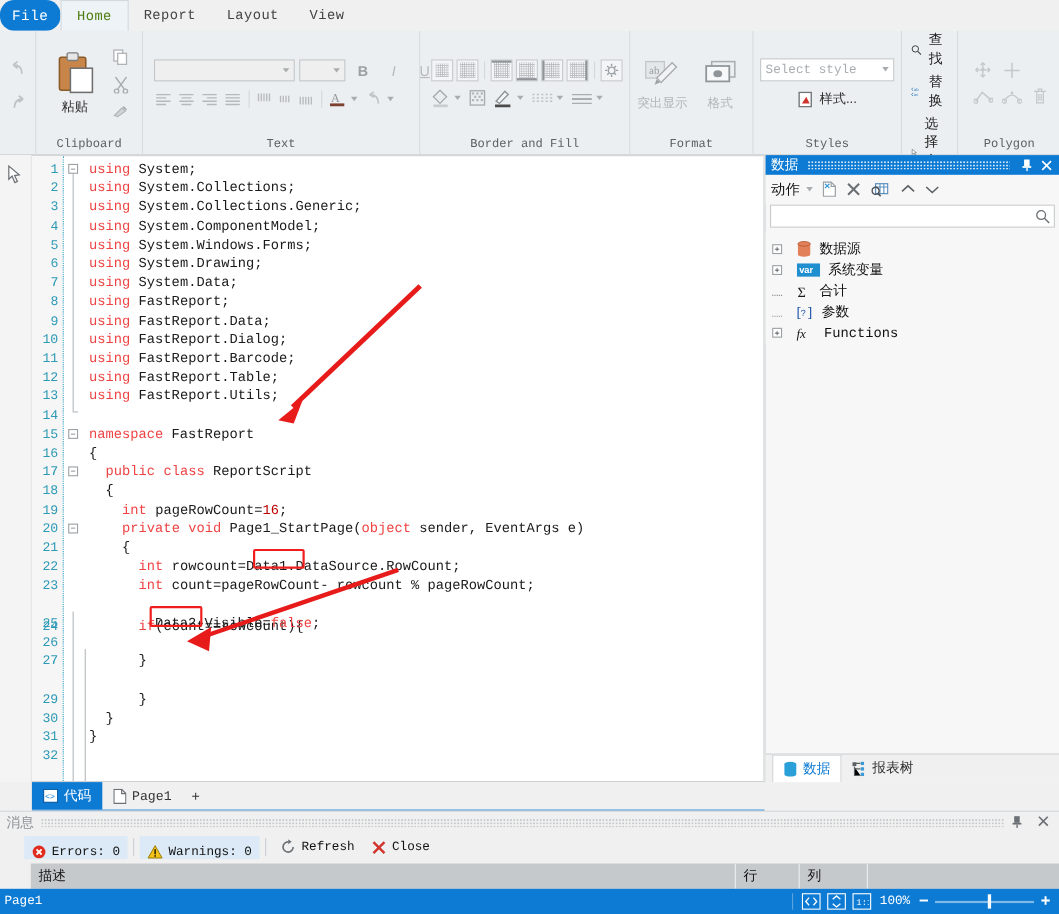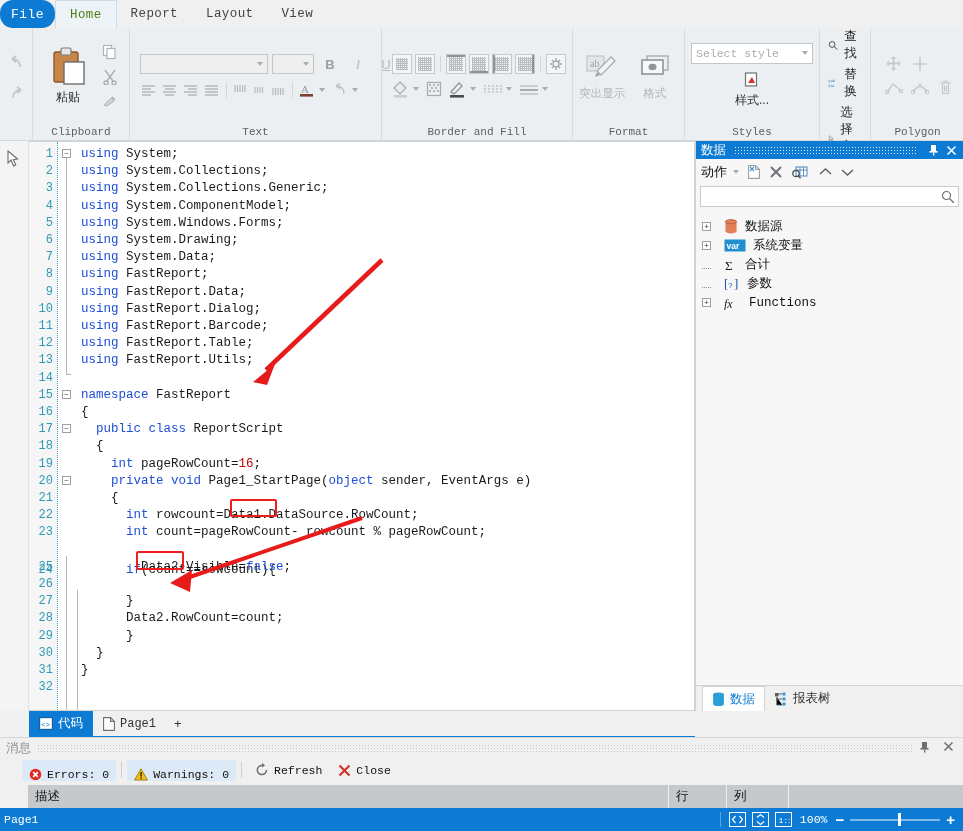--- a/index.html
+++ b/index.html
@@ -90,21 +90,21 @@
 
   
   .fmt-col { width:52px; display:flex; flex-direction:column; align-items:center; gap:2px; }
   .fmt-lbl { font-size:11.5px; color:#b2b6b9; }
 
   
   .sty-rows { display:flex;flex-direction:column;gap:8px;align-items:center;padding:0 6px; }
   .sel-style { width:122px;height:21px;background:#fff;border:1px solid #c4c7c9;
     display:flex;align-items:center;padding:0 4px;justify-content:space-between;
     font-family:"Liberation Mono",monospace;font-size:11.5px;color:#a8adb1; }
-  .sty-btn { display:flex;align-items:center;gap:5px;font-size:12px;color:#333;flex-direction:column; }
+  .sty-btn { display:flex;align-items:center;gap:5px;font-size:12px;color:#333; }
 
   
   .ed-col { display:flex;flex-direction:column;gap:4px;padding:0 8px;justify-content:center; }
   .ed-item { display:flex;align-items:center;gap:6px;font-size:12.5px;color:#222; }
 
   
   .poly-grid { display:grid;grid-template-columns:repeat(3,26px);
     grid-auto-rows:24px;align-items:center;justify-items:center;padding-left:4px; }
 
   
@@ -127,21 +127,21 @@
     position:absolute; left:0; top:0; width:100%; height:100%;
     font-family:"Liberation Mono","DejaVu Sans Mono",monospace;
     font-size:12.5px; line-height:17.2px;
   }
   .cline { position:relative; height:17.2px; white-space:pre; }
   .lnum {
     position:absolute; left:0; width:24px; text-align:right;
     color:#2e9ab5; font-size:12px;
   }
   .ctext { position:absolute; left:52px; color:#1a1a1a; }
-  .kw { color:#1d4ed8; }
+  .kw { color:#ef4444; }
   .num { color:#c00000; }
   .fold {
     position:absolute; left:33px; top:3px; width:9px; height:9px;
     border:1px solid #9aa0a4; background:#fff; color:#555;
     font-size:8px; line-height:7px; text-align:center;
     font-family:"Liberation Sans",sans-serif;
   }
   .foldline { position:absolute; left:37px; width:1px; background:#b4b8bb; }
   .foldend { position:absolute; width:5px; height:1px; background:#b4b8bb; left:37px; }
 
@@ -643,21 +643,20 @@
         <div class="cline" style="top: 296.4px; position: absolute; left: 0px; right: 0px;"><span class="lnum">18</span><span class="ctext">&nbsp;&nbsp;{</span></div>
         <div class="cline" style="top: 313.6px; position: absolute; left: 0px; right: 0px;"><span class="lnum">19</span><span class="ctext">&nbsp;&nbsp;&nbsp;&nbsp;<span class="kw">int</span>&nbsp;pageRowCount=<span class="num">16</span>;</span></div>
         <div class="cline" style="top: 330.8px; position: absolute; left: 0px; right: 0px;"><span class="lnum">20</span><span class="fold">−</span><span class="ctext">&nbsp;&nbsp;&nbsp;&nbsp;<span class="kw">private</span>&nbsp;<span class="kw">void</span>&nbsp;Page1_StartPage(<span class="kw">object</span>&nbsp;sender,&nbsp;EventArgs&nbsp;e)</span></div>
         <div class="cline" style="top: 348px; position: absolute; left: 0px; right: 0px;"><span class="lnum">21</span><span class="ctext">&nbsp;&nbsp;&nbsp;&nbsp;{</span></div>
         <div class="cline" style="top: 365.2px; position: absolute; left: 0px; right: 0px;"><span class="lnum">22</span><span class="ctext">&nbsp;&nbsp;&nbsp;&nbsp;&nbsp;&nbsp;<span class="kw">int</span>&nbsp;rowcount=Data1.DataSource.RowCount;</span></div>
         <div class="cline" style="top: 382.4px; position: absolute; left: 0px; right: 0px;"><span class="lnum">23</span><span class="ctext">&nbsp;&nbsp;&nbsp;&nbsp;&nbsp;&nbsp;<span class="kw">int</span>&nbsp;count=pageRowCount-&nbsp;rowcount&nbsp;%&nbsp;pageRowCount;</span></div>
         <div class="cline" style="top: 420px; position: absolute; left: 0px; right: 0px;"><span class="lnum">24</span><span class="ctext">&nbsp;&nbsp;&nbsp;&nbsp;&nbsp;&nbsp;<span class="kw">if</span>(count==rowcount){</span></div>
         <div class="cline" style="top: 416.8px; position: absolute; left: 0px; right: 0px;"><span class="lnum">25</span><span class="ctext">&nbsp;&nbsp;&nbsp;&nbsp;&nbsp;&nbsp;&nbsp;&nbsp;Data2.Visible=<span class="kw">false</span>;</span></div>
         <div class="cline" style="top: 434px; position: absolute; left: 0px; right: 0px;"><span class="lnum">26</span><span class="ctext"></span></div>
         <div class="cline" style="top: 451.2px; position: absolute; left: 0px; right: 0px;"><span class="lnum">27</span><span class="ctext">&nbsp;&nbsp;&nbsp;&nbsp;&nbsp;&nbsp;}</span></div>
-        <div class="cline" style="top: 468.4px; position: absolute; left: 0px; right: 0px;"><span class="lnum">28</span><span class="ctext">&nbsp;&nbsp;&nbsp;&nbsp;&nbsp;&nbsp;Data2.RowCount=count;</span></div>
         <div class="cline" style="top: 485.6px; position: absolute; left: 0px; right: 0px;"><span class="lnum">29</span><span class="ctext">&nbsp;&nbsp;&nbsp;&nbsp;&nbsp;&nbsp;}</span></div>
         <div class="cline" style="top: 502.8px; position: absolute; left: 0px; right: 0px;"><span class="lnum">30</span><span class="ctext">&nbsp;&nbsp;}</span></div>
         <div class="cline" style="top: 520px; position: absolute; left: 0px; right: 0px;"><span class="lnum">31</span><span class="ctext">}</span></div>
         <div class="cline" style="top: 537.2px; position: absolute; left: 0px; right: 0px;"><span class="lnum">32</span><span class="ctext"></span></div>
       </div>
 
     <div class="redbox" style="left:201px; top:357px; width:47px; height:18px;"></div>
     <div class="redbox" style="left:107px; top:409px; width:48px; height:19px;"></div>
 
     <svg class="arrowlayer" width="666" height="570" viewBox="0 0 666 570">

